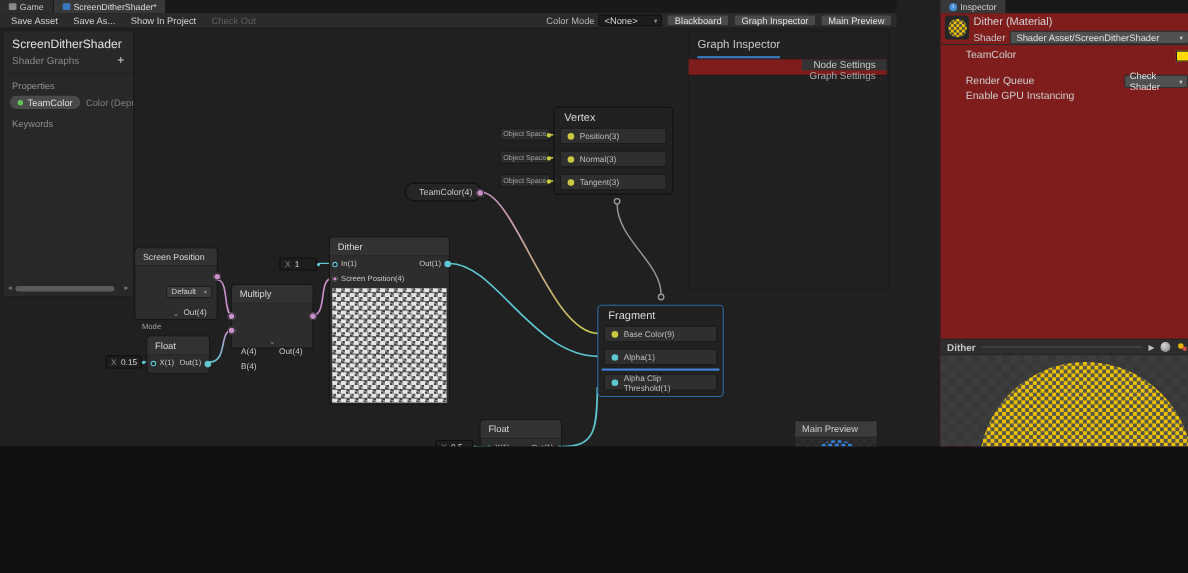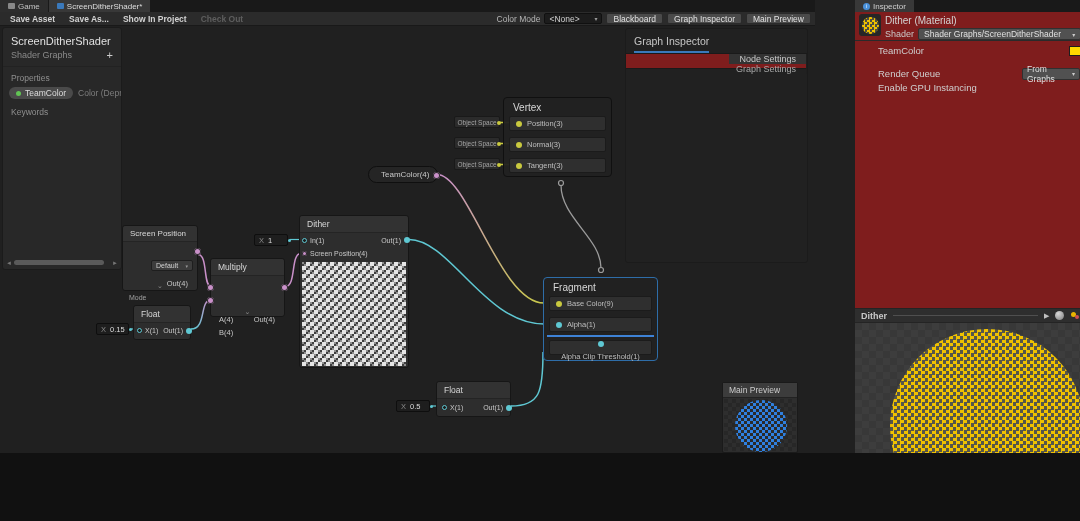--- a/index.html
+++ b/index.html
@@ -1,28 +1,28 @@
 <!DOCTYPE html>
 <html><head>
 <meta charset="utf-8">
 <style>
   html,body{margin:0;padding:0;background:#111;}
   *{box-sizing:border-box;font-family:"Liberation Sans",sans-serif;}
-  .stage{position:relative;width:1080px;height:453px;overflow:hidden;background:#202020;color:#c8c8c8;}
+  .stage{position:relative;width:1080px;height:406px;overflow:hidden;background:#202020;color:#c8c8c8;}
 
   
   .tabbar{position:absolute;left:0;top:0;width:815px;height:12px;background:#191919;display:flex;align-items:stretch;font-size:8px;color:#c4c4c4;}
   .tab{display:flex;align-items:center;gap:3px;padding:0 8px;background:#2d2d2d;margin-right:1px;}
   .tab.active{background:#383838;color:#dedede;}
   .tabico{width:7px;height:6px;background:#888;border-radius:1px;display:inline-block;}
   .tabico.sg{background:#3a79bb;}
 
   
   .toolbar{position:absolute;left:0;top:12px;width:815px;height:14px;background:#2b2b2b;border-bottom:1px solid #191919;display:flex;align-items:center;font-size:8.5px;color:#d2d2d2;gap:2px;padding:0 4px;}
-  .tbtn{padding:0 6px;cursor:default;font-weight:bold;}
+  .tbtn{padding:0 6px;cursor:default;}
   .tbtn.disabled{color:#5e5e5e;}
   .tright{margin-left:auto;display:flex;align-items:center;gap:4px;}
   .drop{background:#1c1c1c;border:1px solid #101010;border-radius:2px;height:11px;display:flex;align-items:center;gap:4px;padding:0 4px;color:#cfcfcf;min-width:58px;}
   .drop .arw{margin-left:auto;font-size:6px;color:#999;}
   .raisedbtn{background:#4a4a4a;border:1px solid #2a2a2a;border-radius:2px;height:11px;display:flex;align-items:center;padding:0 6px;color:#e2e2e2;}
 
   
   .panel{position:absolute;background:rgba(40,40,40,0.97);border:1px solid #1b1b1b;border-radius:3px;}
   .bb-title{font-size:11px;color:#e0e0e0;padding:7px 8px 0 8px;}
   .bb-sub{display:flex;align-items:center;font-size:9px;color:#8a8a8a;padding:2px 8px 5px 8px;border-bottom:1px solid #222;}
@@ -231,21 +231,21 @@
     <div class="ntitle">Fragment</div>
     <div class="slot" style="top:18px;">
       <span class="port p-yel"></span>
       <span>Base Color(9)</span>
     </div>
     <div class="slot" style="top:39px;">
       <span class="port p-cyan"></span>
       <span>Alpha(1)</span>
     </div>
     <div class="frag-div" style="top:57px;"></div>
-    <div class="slot" style="top:62px;flex-direction:column;">
+    <div class="slot" style="top:62px;">
       <span class="port p-cyan"></span>
       <span>Alpha Clip Threshold(1)</span>
     </div>
   </div>
 
   <div class="node" style="left:122px;top:225px;width:76px;height:66px;">
     <div class="ntitle" style="font-size:8px;">Screen Position</div>
     <span class="nlabel" style="right:9px;top:21px;font-size:7.5px;">Out(4)</span>
     <span class="p-abs p-pink" style="right:-4px;top:22px;"></span>
     <span class="nlabel" style="left:6px;top:36px;font-size:7px;color:#a0a0a0;">Mode</span>
@@ -354,40 +354,40 @@
         <span class="qico">?</span>
         <svg width="9" height="9">
             <path d="M1 3 H8 M1 6 H8" stroke="#bbb"></path>
             <circle cx="3" cy="3" r="1.3" fill="#bbb"></circle>
             <circle cx="6" cy="6" r="1.3" fill="#bbb"></circle>
           </svg>
       </div>
       <div class="shader-row">
         <span>Shader</span>
         <div class="sh-drop">
-          <span>Shader Graphs/ScreenDitherShader</span>
+          <span>Shader Asset/ScreenDitherShader</span>
           <span class="arw">▾</span>
         </div>
         <div class="editbtn">Edit...</div>
       </div>
     </div>
 
     <div class="frow" style="top:44px;">
       <span>TeamColor</span>
       <span class="swatch"></span>
       <svg width="9" height="9" style="position:absolute;right:3px;">
           <path d="M1 8 L5 4" stroke="#bbb"></path>
           <circle cx="6" cy="3" r="1.6" fill="#bbb"></circle>
         </svg>
     </div>
 
     <div class="frow" style="top:67px;">
       <span>Render Queue</span>
       <div class="rq-drop">
-        <span>From Graphs</span>
+        <span>Check Shader</span>
         <span style="margin-left:auto;font-size:6px;color:#ccc;">▾</span>
       </div>
       <div class="rq-val">2450</div>
     </div>
 
     <div class="frow" style="top:81px;">
       <span>Enable GPU Instancing</span>
       <span class="chk"></span>
     </div>
 

